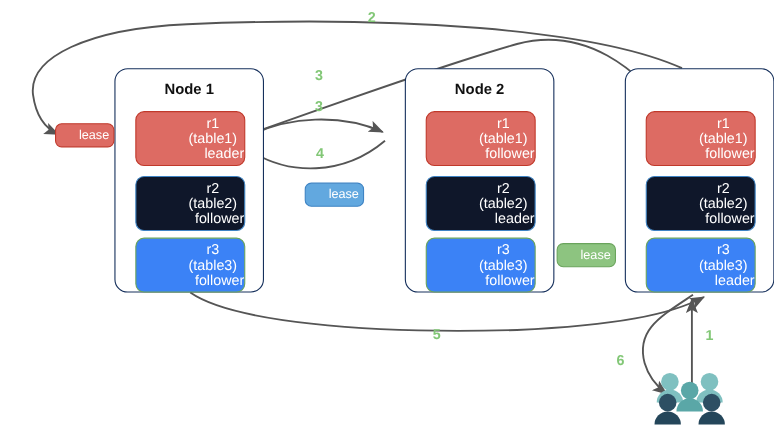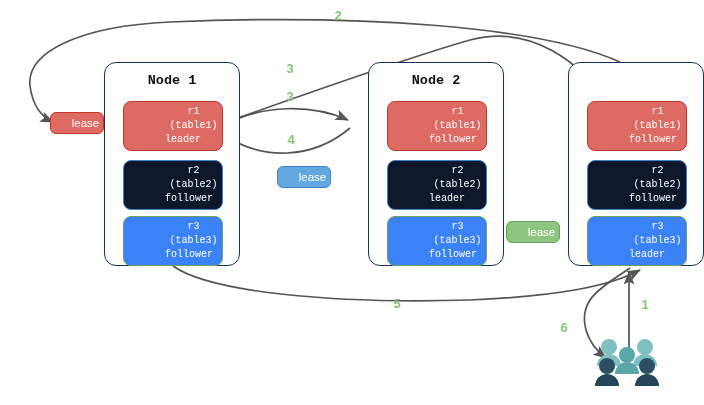--- a/index.html
+++ b/index.html
@@ -2,26 +2,26 @@
 <html><head>
 <meta charset="utf-8">
 <style>
   html,body{margin:0;padding:0;background:#ffffff;}
   body{width:704px;height:405px;overflow:hidden;
        font-family:"Liberation Sans","DejaVu Sans",sans-serif;}
   #stage{position:relative;width:704px;height:405px;}
   #wires{position:absolute;left:0;top:0;width:704px;height:405px;}
 
   .node-box{position:absolute;border:1.6px solid #16305c;border-radius:12px;
-            background:#ffffff;box-sizing:border-box;font-family:Liberation Mono, monospace;}
+            background:#ffffff;box-sizing:border-box;}
   .node-title{position:absolute;left:0;right:0;text-align:center;
               font-size:13.5px;font-weight:bold;color:#111111;}
   .rep{position:absolute;border-radius:8px;box-sizing:border-box;
-       display:flex;flex-direction:column;align-items:flex-start;justify-content:center;
-       color:#ffffff;font-size:10px;line-height:14px;text-align:center;padding-left:41px;}
+       display:flex;flex-direction:column;align-items:flex-end;justify-content:center;
+       color:#ffffff;font-size:13px;line-height:14px;text-align:center;padding-left:41px;}
   .rep .l1,.rep .l2{display:block;}
   .rep.red  {background:#dd6b63;border:1.6px solid #c0392b;}
   .rep.blue {background:#0f172a;border:1.6px solid #3f84c4;}
   .rep.green{background:#3b82f6;border:1.6px solid #6aa45c;}
 
   .lease{position:absolute;border-radius:6px;box-sizing:border-box;
          display:flex;align-items:center;justify-content:center;
          color:#ffffff;font-size:11.5px;padding-left:17px;}
   .lease.red  {background:#dd6b63;border:1.6px solid #c0392b;}
   .lease.blue {background:#62a8df;border:1.6px solid #3f84c4;}

